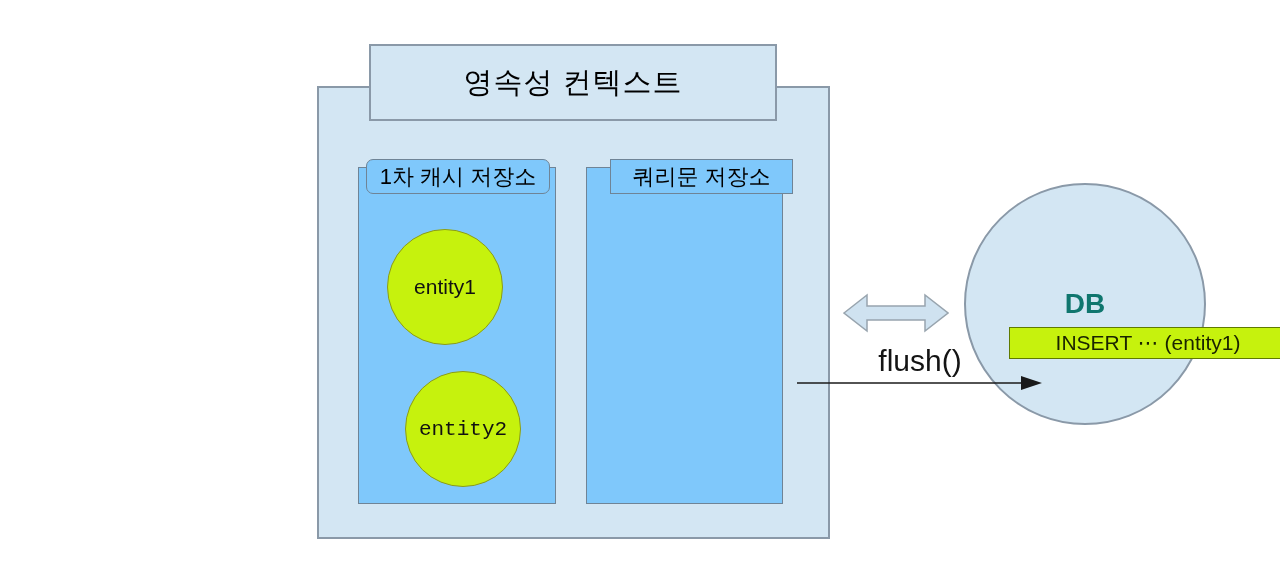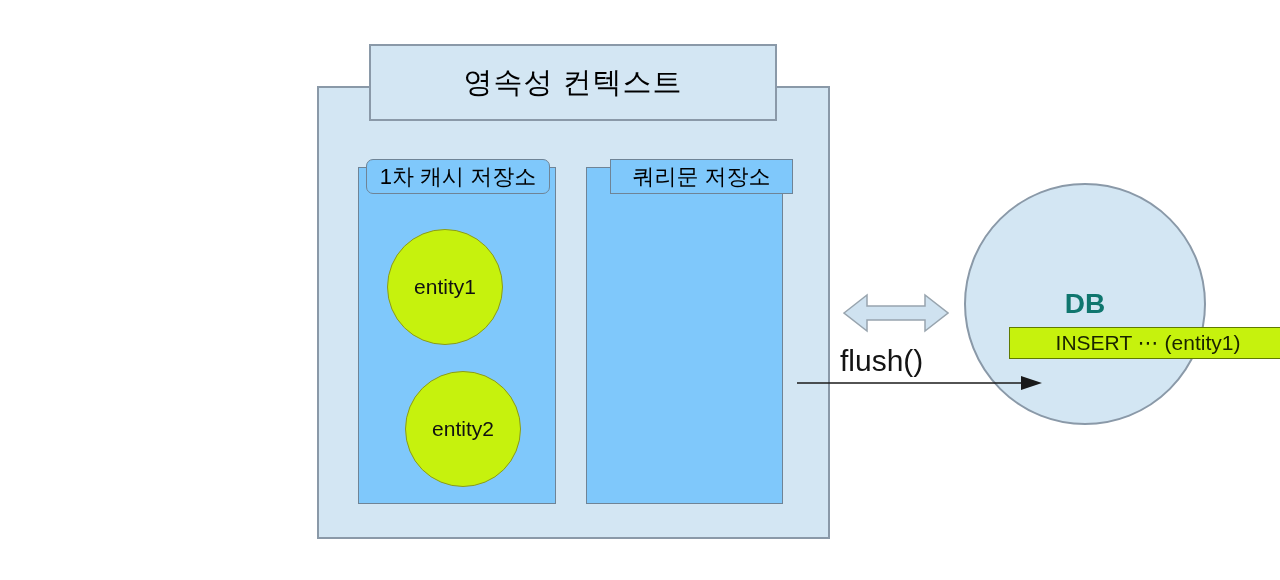--- a/index.html
+++ b/index.html
@@ -63,21 +63,21 @@
     position: absolute;
     width: 116px; height: 116px;
     border-radius: 50%;
     background: var(--entity-fill);
     border: 1px solid var(--entity-border);
     display: flex; align-items: center; justify-content: center;
     font-size: 21px; color: var(--text-color);
     z-index: 3;
   }
   .entity-circle.e1 { left: 387px; top: 229px; }
-  .entity-circle.e2 { left: 405px; top: 371px; }
+  .entity-circle.e2 { left: 405px; top: 371px; font-family: Liberation Mono, monospace; }
 
   
   .db-circle {
     position: absolute;
     left: 964px; top: 183px;
     width: 242px; height: 242px;
     border-radius: 50%;
     background: var(--container-fill);
     border: 2px solid var(--container-border);
     z-index: 1;
@@ -125,21 +125,21 @@
   }
   .flush-arrow-svg line {
     stroke: var(--flush-arrow-color);
     stroke-width: 1.6;
   }
   .flush-arrow-svg polygon { fill: var(--flush-arrow-color); }
   .flush-label {
     position: absolute;
     left: 840px; top: 344px;
     width: 160px;
-    text-align: left;
+    text-align: center;
     font-size: 30px; color: #141414;
     z-index: 2;
   }
 </style>
 </head>
 <body>
 
 <div class="canvas">
 
   <div class="outer-box"></div>

